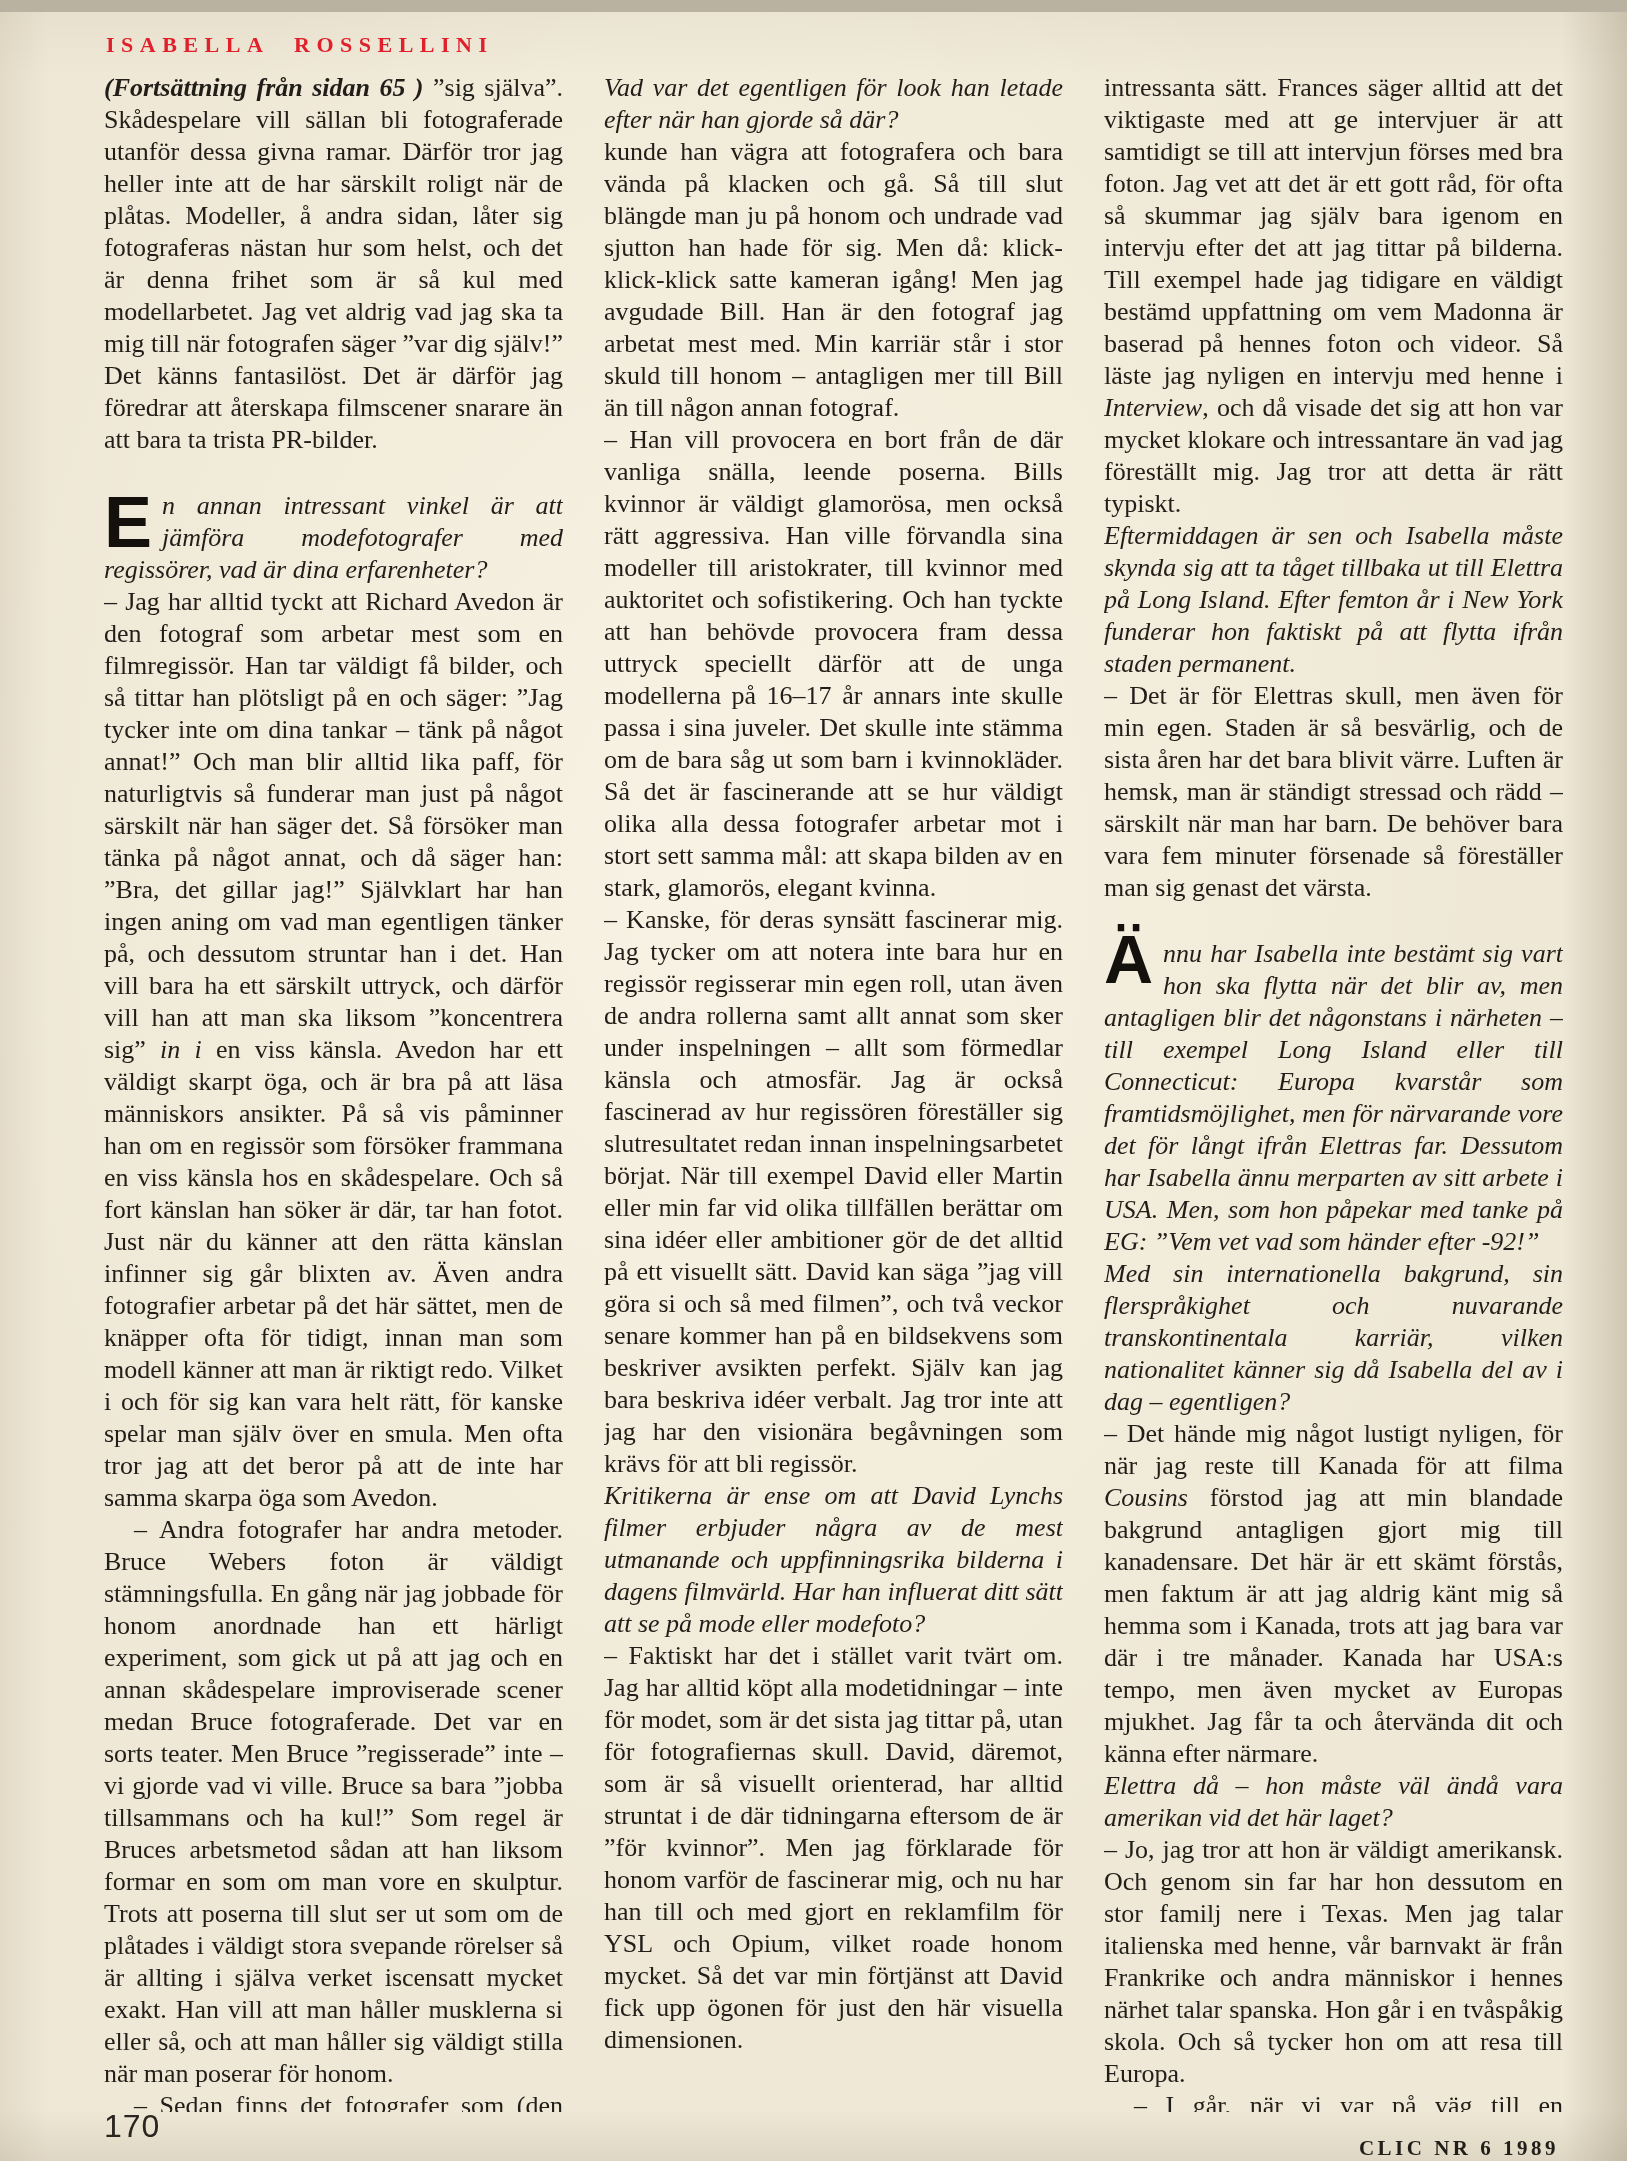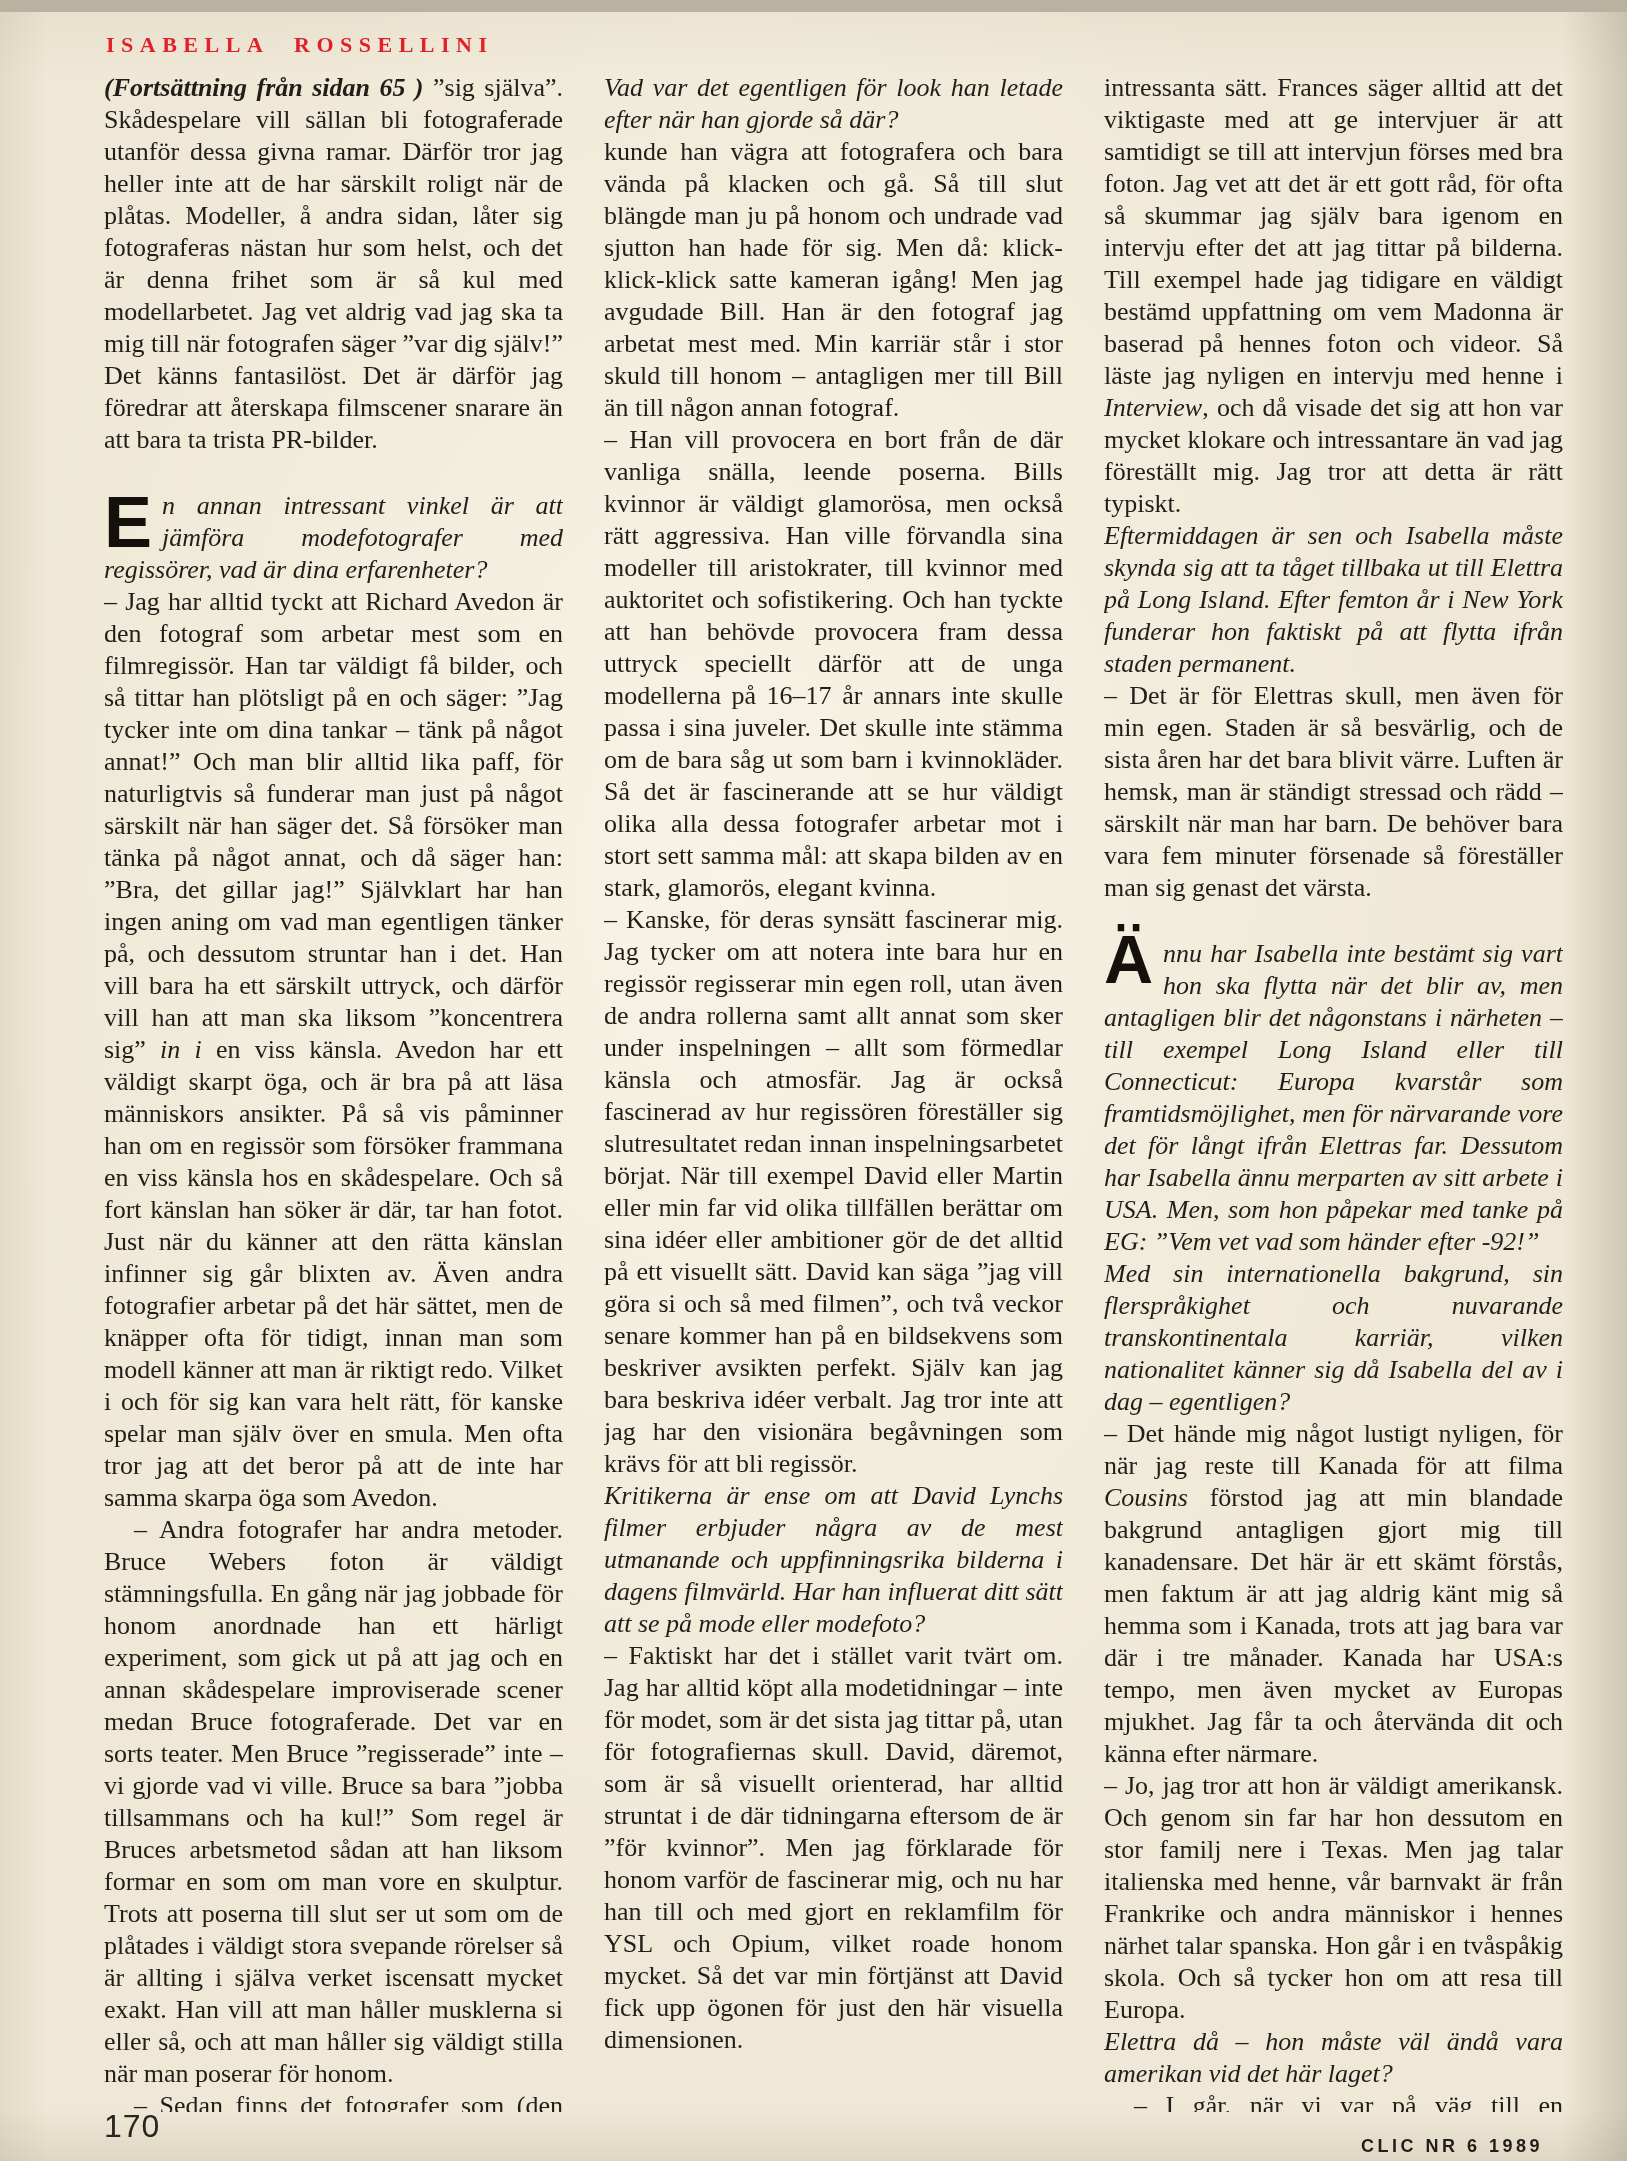--- a/index.html
+++ b/index.html
@@ -49,23 +49,23 @@
     color:#14100c;
   }
   .drop-a{font-size:68px;line-height:62px;margin-top:-10px;padding-top:0;}
   .pageno{
     position:absolute;left:104px;top:2096px;
     font-family:"Liberation Sans","DejaVu Sans",sans-serif;
     font-size:32px;font-weight:400;letter-spacing:1px;
     color:#2a2520;
   }
   .footer{
-    position:absolute;right:84px;top:2124px;
-    font-family:Liberation Sans, sans-serif;
-    font-weight:bold;font-size:18px;letter-spacing:3.5px;
+    position:absolute;right:68px;top:2124px;
+    font-family:Liberation Serif, serif;
+    font-weight:bold;font-size:21px;letter-spacing:3.5px;
     color:#211d18;
   }
 </style>
 </head>
 <body>
 
 <div class="page">
 
   <div class="kicker">ISABELLA ROSSELLINI</div>
 
@@ -85,22 +85,22 @@
         <p class="para q"><span>Kritikerna är ense om att David Lynchs filmer erbjuder några av de mest utmanande och uppfinningsrika bilderna i dagens filmvärld. Har han influerat ditt sätt att se på mode eller modefoto?</span></p>
         <p class="para"><span>– Faktiskt har det i stället varit tvärt om. Jag har alltid köpt alla modetidningar – inte för modet, som är det sista jag tittar på, utan för fotografiernas skull. David, däremot, som är så visuellt orienterad, har alltid struntat i de där tidningarna eftersom de är ”för kvinnor”. Men jag förklarade för honom varför de fascinerar mig, och nu har han till och med gjort en reklamfilm för YSL och Opium, vilket roade honom mycket. Så det var min förtjänst att David fick upp ögonen för just den här visuella dimensionen.</span></p>
       </div>
     <div class="col">
         <p class="para"><span>intressanta sätt. Frances säger alltid att det viktigaste med att ge intervjuer är att samtidigt se till att intervjun förses med bra foton. Jag vet att det är ett gott råd, för ofta så skummar jag själv bara igenom en intervju efter det att jag tittar på bilderna. Till exempel hade jag tidigare en väldigt bestämd uppfattning om vem Madonna är baserad på hennes foton och videor. Så läste jag nyligen en intervju med henne i </span><span class="seg-it">Interview</span><span>, och då visade det sig att hon var mycket klokare och intressantare än vad jag föreställt mig. Jag tror att detta är rätt typiskt.</span></p>
         <p class="para q"><span>Eftermiddagen är sen och Isabella måste skynda sig att ta tåget tillbaka ut till Elettra på Long Island. Efter femton år i New York funderar hon faktiskt på att flytta ifrån staden permanent.</span></p>
         <p class="para"><span>– Det är för Elettras skull, men även för min egen. Staden är så besvärlig, och de sista åren har det bara blivit värre. Luften är hemsk, man är ständigt stressad och rädd – särskilt när man har barn. De behöver bara vara fem minuter försenade så föreställer man sig genast det värsta.</span></p>
         <p class="para q gap"><span class="drop drop-a">Ä</span><span>nnu har Isabella inte bestämt sig vart hon ska flytta när det blir av, men antagligen blir det någonstans i närheten – till exempel Long Island eller till Connecticut: Europa kvarstår som framtidsmöjlighet, men för närvarande vore det för långt ifrån Elettras far. Dessutom har Isabella ännu merparten av sitt arbete i USA. Men, som hon påpekar med tanke på EG: ”Vem vet vad som händer efter -92!”</span></p>
         <p class="para q"><span>Med sin internationella bakgrund, sin flerspråkighet och nuvarande transkontinentala karriär, vilken nationalitet känner sig då Isabella del av i dag – egentligen?</span></p>
         <p class="para"><span>– Det hände mig något lustigt nyligen, för när jag reste till Kanada för att filma </span><span class="seg-it">Cousins</span><span> förstod jag att min blandade bakgrund antagligen gjort mig till kanadensare. Det här är ett skämt förstås, men faktum är att jag aldrig känt mig så hemma som i Kanada, trots att jag bara var där i tre månader. Kanada har USA:s tempo, men även mycket av Europas mjukhet. Jag får ta och återvända dit och känna efter närmare.</span></p>
+        <p class="para q"><span>Elettra då – hon måste väl ändå vara amerikan vid det här laget?</span></p>
         <p class="para"><span>– Jo, jag tror att hon är väldigt amerikansk. Och genom sin far har hon dessutom en stor familj nere i Texas. Men jag talar italienska med henne, vår barnvakt är från Frankrike och andra människor i hennes närhet talar spanska. Hon går i en tvåspåkig skola. Och så tycker hon om att resa till Europa.</span></p>
-        <p class="para q"><span>Elettra då – hon måste väl ändå vara amerikan vid det här laget?</span></p>
         <p class="para ind"><span>– I går, när vi var på väg till en restaurang på Long Island, höll hon fram en larv som hon fångat och frågade: ”Får jag ta med den här till restaurangen? Tillåter de husdjur som i Paris?”</span></p>
       </div>
   </div>
 
   <div class="pageno">170</div>
 
   <div class="footer">CLIC NR 6 1989</div>
 
 </div>
 

